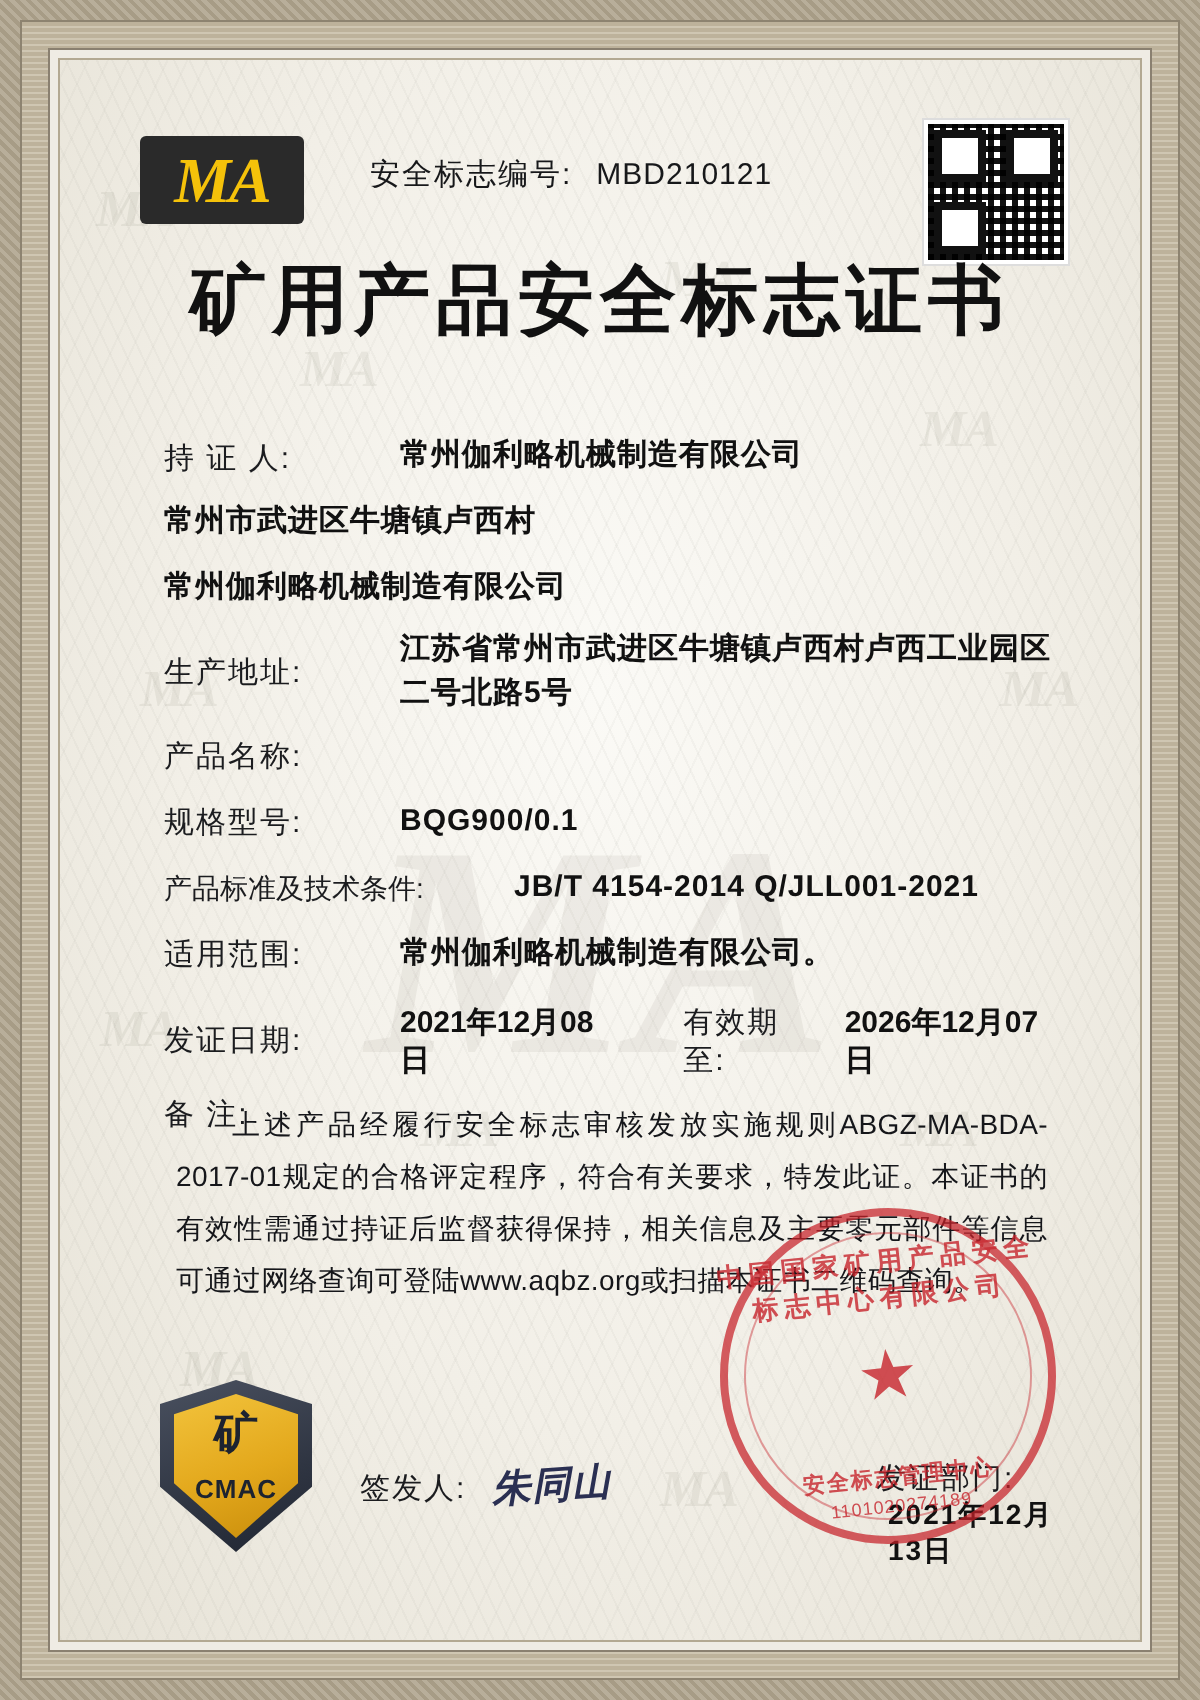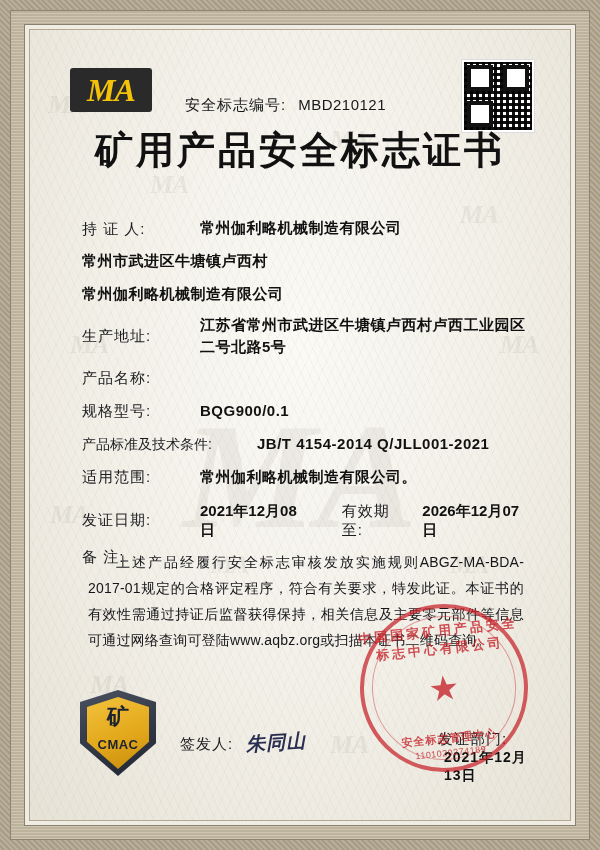--- a/index.html
+++ b/index.html
@@ -107,21 +107,20 @@
     letter-spacing: -1px;
   }
 
   .cert-no {
     position: absolute;
     left: 155px;
     top: 48px;
     font-size: 15px;
     color: #17181a;
     letter-spacing: 1px;
-    margin-top: 18px;
   }
   .cert-no .val {
     margin-left: 12px;
     letter-spacing: 0.5px;
   }
 
   .qr {
     position: absolute;
     right: 36px;
     top: 30px;

